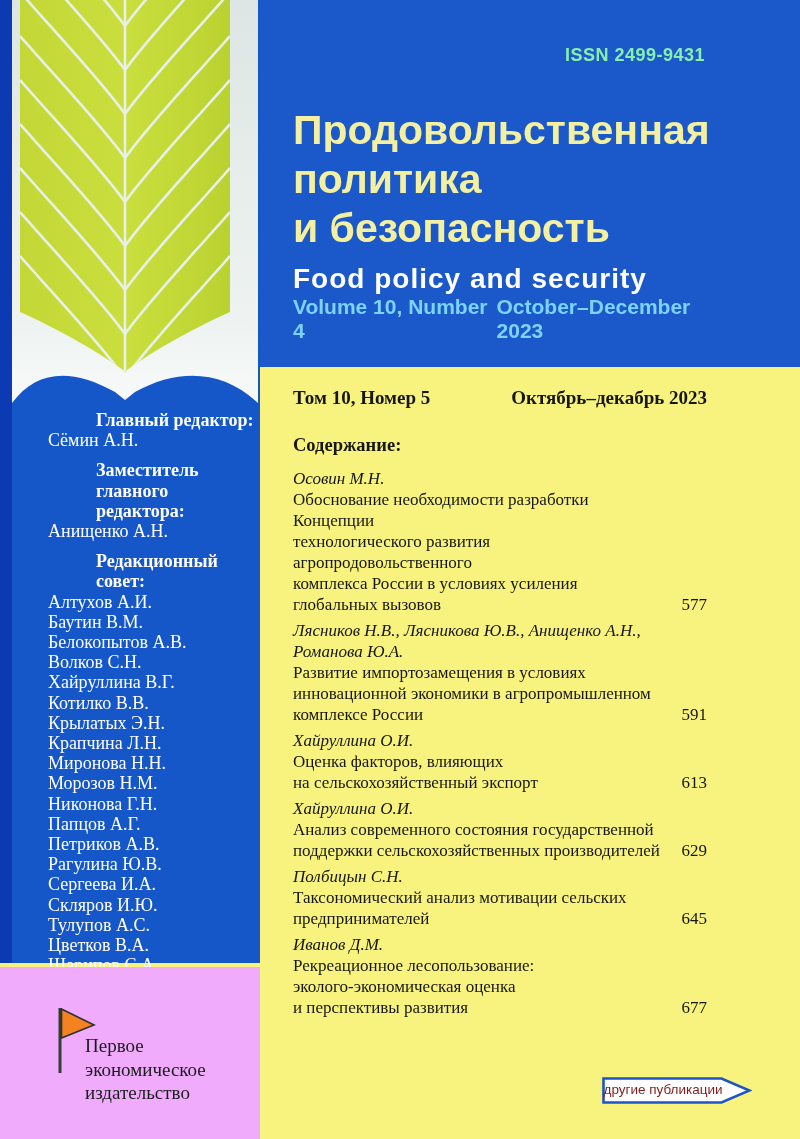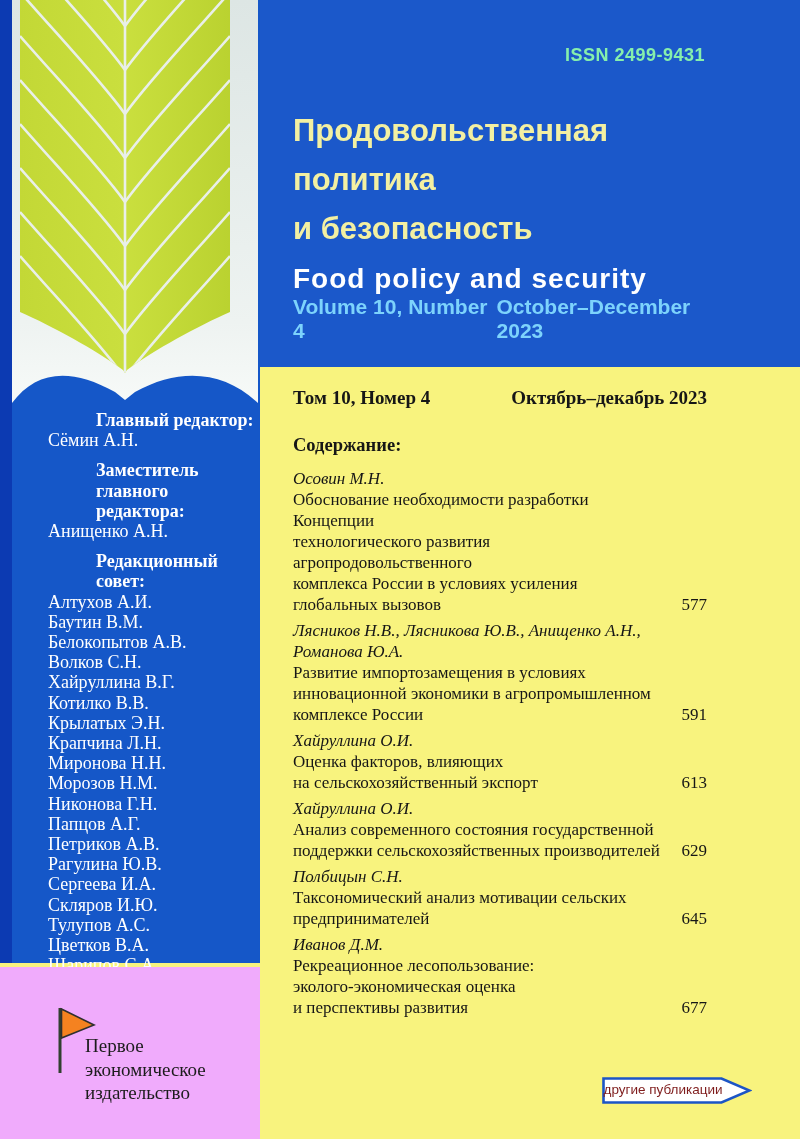--- a/index.html
+++ b/index.html
@@ -21,21 +21,21 @@
   
   .publisher{position:absolute;left:0;top:967px;width:260px;height:176px;background:#f0abfc;}
   .pub-logo{position:absolute;left:52px;top:38px;}
   .pub-name{position:absolute;left:85px;top:67px;font-size:19px;line-height:23.5px;
             color:#1c1c1c;white-space:pre-line;}
   
   .header{position:absolute;left:260px;top:0;width:540px;height:367px;background:#1b58ca;}
   .issn{position:absolute;top:45px;right:95px;color:#86efac;
         font-family:"Liberation Sans", sans-serif;font-weight:bold;font-size:18px;letter-spacing:0.5px;}
   .title-ru{position:absolute;left:33px;top:106px;color:#f3f0a2;white-space:pre-line;
-            font-family:"Liberation Sans", sans-serif;font-weight:bold;font-size:31px;line-height:49px;}
+            font-family:"Liberation Sans", sans-serif;font-weight:bold;font-size:41px;line-height:49px;}
   .title-en{position:absolute;left:33px;top:263px;color:#ffffff;
             font-family:"Liberation Sans", sans-serif;font-weight:bold;font-size:28px;letter-spacing:1px;}
   .vol-row{position:absolute;left:33px;right:67px;top:295px;display:flex;justify-content:space-between;
            color:#7dd3fc;font-family:"Liberation Sans", sans-serif;font-weight:bold;font-size:21px;}
   
   .content{position:absolute;left:260px;top:367px;width:540px;height:772px;background:#f8f37e;
            color:#161616;box-sizing:border-box;padding:19px 93px 0 33px;}
   .ru-vol-row{display:flex;justify-content:space-between;font-weight:bold;font-size:19px;line-height:24px;}
   .contents-label{margin-top:24px;font-weight:bold;font-size:18.5px;line-height:22px;}
   .articles{margin-top:12px;}
@@ -146,21 +146,21 @@
 и безопасность</div>
   <div class="title-en">Food policy and security</div>
   <div class="vol-row">
     <span>Volume 10, Number 4</span>
     <span>October–December 2023</span>
   </div>
 </div>
 
 <div class="content">
   <div class="ru-vol-row">
-    <span>Том 10, Номер 4</span>
+    <span>Том 10, Номер 5</span>
     <span>Октябрь–декабрь 2023</span>
   </div>
   <div class="contents-label">Содержание:</div>
 
   <div class="articles">
 
     <div class="article">
       <div class="authors">Осовин М.Н.</div>
       <div class="title-wrap">
         <span class="title">Обоснование необходимости разработки Концепции

